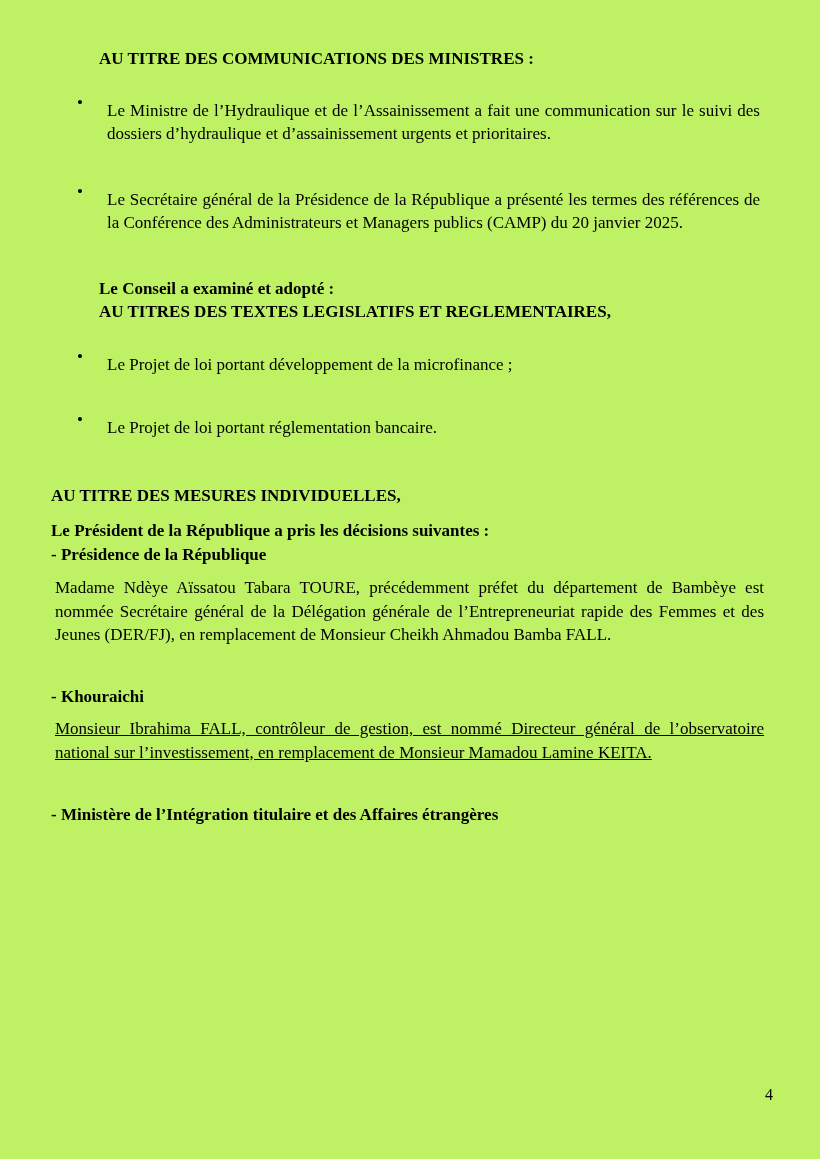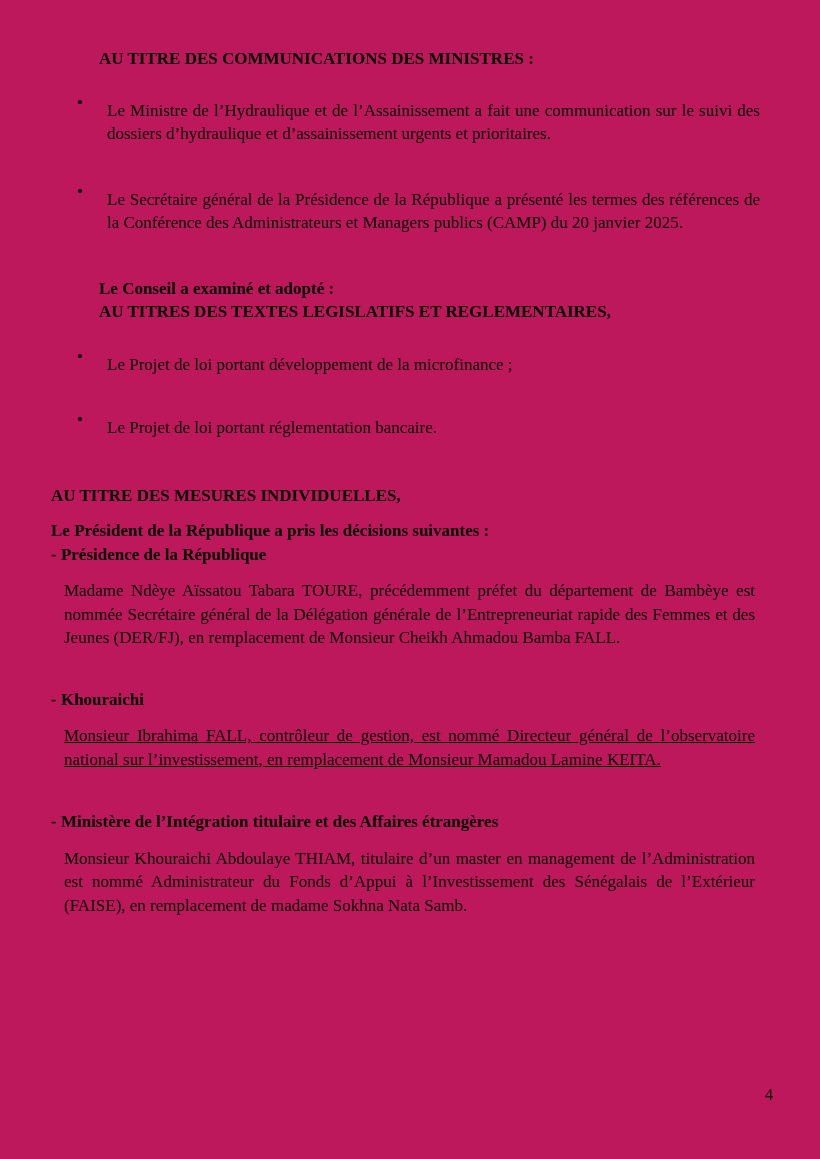--- a/index.html
+++ b/index.html
@@ -6,21 +6,21 @@
     margin: 0;
     padding: 0;
     background: #ffffff;
   }
   .page {
     position: relative;
     width: 820px;
     height: 1159px;
     box-sizing: border-box;
     padding: 47px 52px 0 51px;
-    background: #be185d;
+    background: #bef264;
     color: #000000;
     font-family: "Liberation Serif", "DejaVu Serif", serif;
     font-size: 17px;
     line-height: 23.5px;
     overflow: hidden;
   }
   .heading {
     font-weight: bold;
     margin: 0;
     font-size: 17px;
@@ -39,21 +39,21 @@
   .bullet .marker {
     flex: 0 0 22px;
     width: 22px;
   }
   .bullet .txt {
     flex: 1;
     margin: 8px;
     text-align: justify;
   }
   .para {
-    margin: 13px;
+    margin: 4px;
     text-align: justify;
   }
   .group-title {
     font-weight: bold;
     margin: 0;
   }
   
   .mb8  { }
   .mb9  { margin-bottom: 9px; }
   .mb10 { margin-bottom: 10px; }
@@ -115,17 +115,16 @@
 
   <p class="para mb38">Madame Ndèye Aïssatou Tabara TOURE, précédemment préfet du département de Bambèye est nommée Secrétaire général de la Délégation générale de l’Entrepreneuriat rapide des Femmes et des Jeunes (DER/FJ), en remplacement de Monsieur Cheikh Ahmadou Bamba FALL.</p>
 
 
   <p class="group-title mb9">- Khouraichi</p>
 
   <p class="para mb39">Monsieur Ibrahima FALL, contrôleur de gestion, est nommé Directeur général de l’observatoire national sur l’investissement, en remplacement de Monsieur Mamadou Lamine KEITA.</p>
 
   <p class="group-title mb12">- Ministère de l’Intégration titulaire et des Affaires étrangères</p>
 
-  <p class="para">Monsieur Khouraichi Abdoulaye THIAM, titulaire d’un master en management de l’Administration est nommé Administrateur du Fonds d’Appui à l’Investissement des Sénégalais de l’Extérieur (FAISE), en remplacement de madame Sokhna Nata Samb.</p>
 
   <span class="page-number">4</span>
 
 </div>
 
 </body></html>

